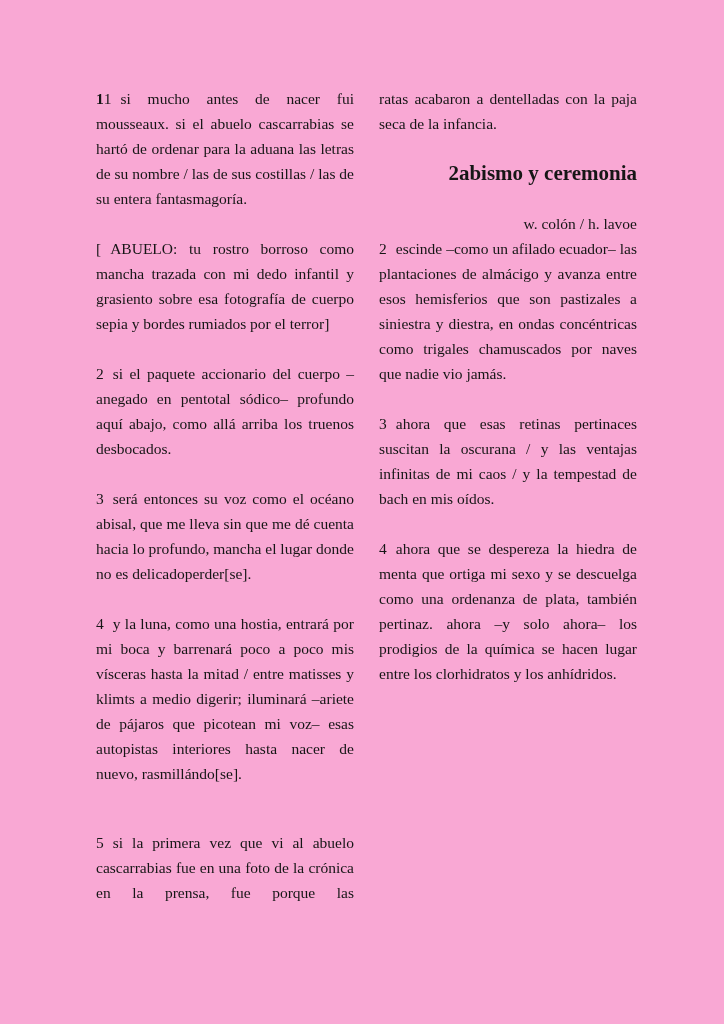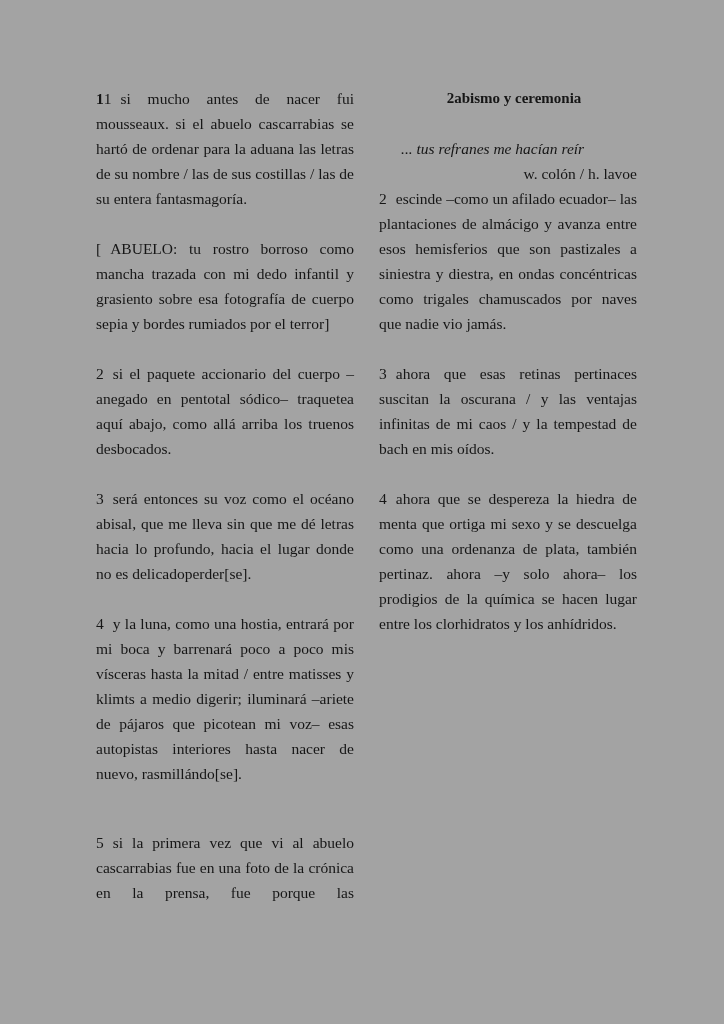--- a/index.html
+++ b/index.html
@@ -4,21 +4,21 @@
 <style>
   html, body {
     margin: 0;
     padding: 0;
     background: #ffffff;
   }
   .page {
     position: relative;
     width: 724px;
     height: 1024px;
-    background: #a3a3a3;
+    background: #f9a8d4;
     font-family: "Liberation Serif", "DejaVu Serif", serif;
     color: #161616;
     overflow: hidden;
   }
   .col {
     position: absolute;
     top: 86px;
     width: 258px;
     font-size: 15.5px;
     line-height: 25px;
@@ -35,24 +35,24 @@
     margin-top: 44px;
   }
   .vn {
     margin-right: 9px;
   }
   .pn {
     font-weight: bold;
   }
   .poem-title {
     margin: 0 0 25px 12px;
-    font-size: 15px;
+    font-size: 21px;
     line-height: 25px;
     font-weight: bold;
-    text-align: center;
+    text-align: right;
   }
   .epigraph {
     margin: 0;
     padding-left: 22px;
     font-style: italic;
     text-align: left;
   }
   .attribution {
     margin: 0;
     padding-left: 98px;
@@ -68,43 +68,45 @@
 
     <p class="para">
       <span class="pn">1</span><span class="vn">1</span><span>si mucho antes de nacer fui mousseaux. si el abuelo cascarrabias se hartó de ordenar para la aduana las letras de su nombre / las de sus costillas / las de su entera fantasmagoría.</span>
     </p>
 
     <p class="para">
       <span class="vn">[</span><span>ABUELO: tu rostro borroso como mancha trazada con mi dedo infantil y grasiento sobre esa fotografía de cuerpo sepia y bordes rumiados por el terror]</span>
     </p>
 
     <p class="para">
-      <span class="vn">2</span><span>si el paquete accionario del cuerpo –anegado en pentotal sódico– traquetea aquí abajo, como allá arriba los truenos desbocados.</span>
+      <span class="vn">2</span><span>si el paquete accionario del cuerpo –anegado en pentotal sódico– profundo aquí abajo, como allá arriba los truenos desbocados.</span>
     </p>
 
     <p class="para">
-      <span class="vn">3</span><span>será entonces su voz como el océano abisal, que me lleva sin que me dé letras hacia lo profundo, hacia el lugar donde no es delicadoperder[se].</span>
+      <span class="vn">3</span><span>será entonces su voz como el océano abisal, que me lleva sin que me dé cuenta hacia lo profundo, mancha el lugar donde no es delicadoperder[se].</span>
     </p>
 
     <p class="para">
       <span class="vn">4</span><span>y la luna, como una hostia, entrará por mi boca y barrenará poco a poco mis vísceras hasta la mitad / entre matisses y klimts a medio digerir; iluminará –ariete de pájaros que picotean mi voz– esas autopistas interiores hasta nacer de nuevo, rasmillándo[se].</span>
     </p>
 
     <p class="para cont-last">
       <span class="vn">5</span><span>si la primera vez que vi al abuelo cascarrabias fue en una foto de la crónica en la prensa, fue porque las</span>
     </p>
 
   </div>
 
   <div class="col col-right">
 
+    <p class="para">
+      <span>ratas acabaron a dentelladas con la paja seca de la infancia.</span>
+    </p>
 
     <h2 class="poem-title">2abismo y ceremonia</h2>
 
-    <p class="epigraph">... tus refranes me hacían reír</p>
     <p class="attribution">w. colón / h. lavoe</p>
 
 
     <p class="para">
       <span class="vn">2</span><span>escinde –como un afilado ecuador– las plantaciones de almácigo y avanza entre esos hemisferios que son pastizales a siniestra y diestra, en ondas concéntricas como trigales chamuscados por naves que nadie vio jamás.</span>
     </p>
 
     <p class="para">
       <span class="vn">3</span><span>ahora que esas retinas pertinaces suscitan la oscurana / y las ventajas infinitas de mi caos / y la tempestad de bach en mis oídos.</span>
     </p>

